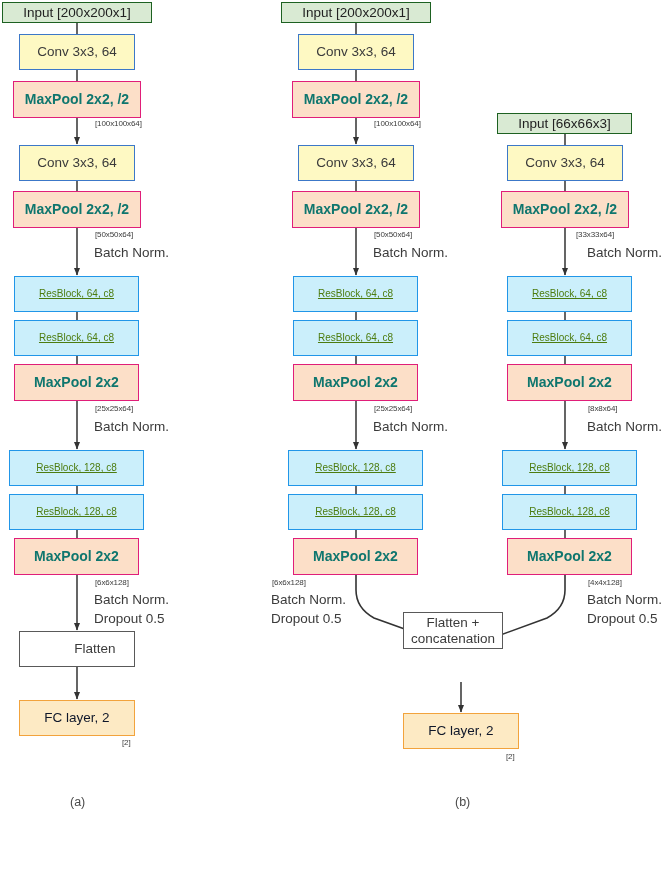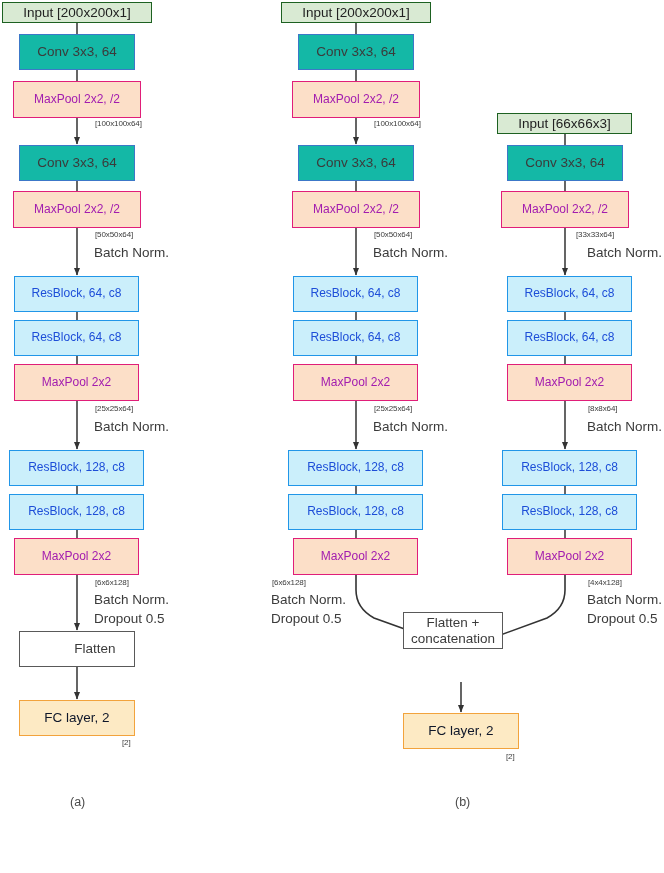--- a/index.html
+++ b/index.html
@@ -3,23 +3,23 @@
 <meta charset="utf-8">
 <style>
   html,body{margin:0;padding:0;background:#ffffff;}
   body{width:664px;height:873px;position:relative;overflow:hidden;
        font-family:"Liberation Sans", sans-serif;color:#333333;}
   #canvas{position:absolute;left:0;top:0;width:664px;height:873px;}
   .node{position:absolute;box-sizing:border-box;display:flex;align-items:center;
         justify-content:center;text-align:center;line-height:1.15;}
   .node span{display:block;width:100%;}
   .t-input{background:#d9ead3;border:1.5px solid #1d6121;color:#222;font-size:13.5px;}
-  .t-conv{background:#14b8a6;border:1.5px solid #3c78c8;color:#3b3b3b;font-size:13.5px;}
-  .t-pool{background:#fcdfc8;border:1.8px solid #e01e79;color:#a21caf;font-size:12px;}
-  .t-res{background:#cbeffb;border:1.5px solid #2196e8;color:#1d4ed8;font-size:12px;}
+  .t-conv{background:#fef9c3;border:1.5px solid #3c78c8;color:#3b3b3b;font-size:13.5px;}
+  .t-pool{background:#fcdfc8;border:1.8px solid #e01e79;color:#0f766e;font-size:14px;font-weight:bold;}
+  .t-res{background:#cbeffb;border:1.5px solid #2196e8;color:#4d7c0f;font-size:10px;text-decoration:underline;}
   .t-flat{background:#ffffff;border:1.6px solid #595959;color:#3b3b3b;font-size:13.5px;}
   .t-fc{background:#fdeac4;border:1.6px solid #f2a33c;color:#0f172a;font-size:13.5px;}
   .dim{position:absolute;font-size:8px;color:#3b3b3b;white-space:nowrap;letter-spacing:-0.1px;}
   .ann{position:absolute;font-size:13.5px;color:#3b3b3b;white-space:nowrap;}
   .cap{position:absolute;font-size:12.5px;color:#4a4a4a;}
   svg.edges{position:absolute;left:0;top:0;width:664px;height:873px;overflow:visible;}
 </style>
 </head>
 <body>
 

